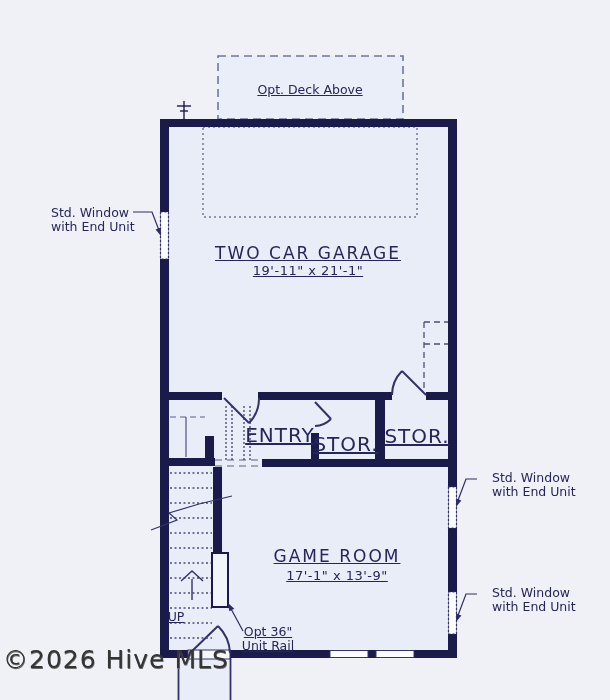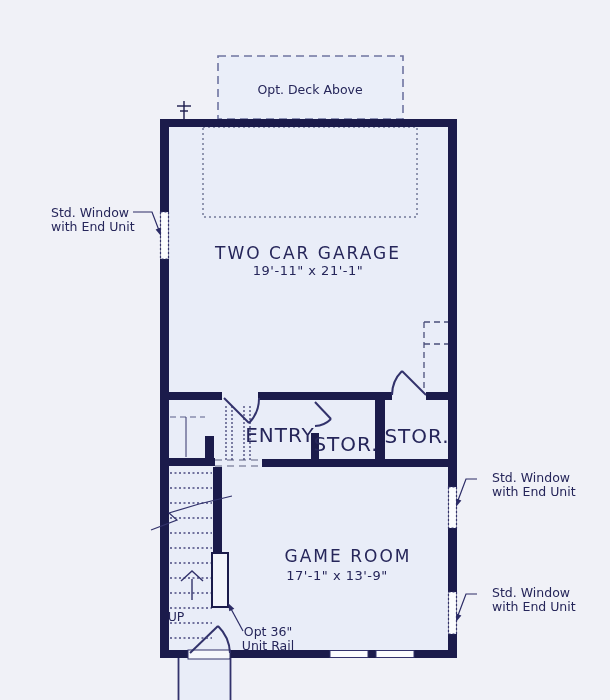--- a/index.html
+++ b/index.html
@@ -2,21 +2,21 @@
 <html><head>
 <meta charset="utf-8">
 <style>
   html,body{margin:0;padding:0;background:#f0f1f7;}
   .canvas{
     position:relative;width:610px;height:700px;overflow:hidden;
     background:#f0f1f7;font-family:"DejaVu Sans", sans-serif;
   }
   .canvas svg{position:absolute;left:0;top:0;}
   .lbl{position:absolute;color:#26265a;white-space:nowrap;}
-  .ctr{transform:translateX(-50%);text-align:center;}
+  .ctr{transform:translateX(-50%);text-align:center;text-decoration:underline;}
   .room-name{font-size:17px;letter-spacing:2px;font-weight:400;text-align:right;}
   .room-dims{font-size:13px;letter-spacing:0.5px;}
   .room-small{font-size:20px;letter-spacing:1px;}
   .anno{font-size:12.5px;line-height:14px;}
   .watermark{
     position:absolute;left:3px;top:645px;font-size:25px;letter-spacing:1px;
     color:#343434;font-weight:500;white-space:nowrap;
     text-shadow:0.5px 0.5px 0 #6c6c6c;
   }
 </style>
@@ -161,21 +161,21 @@
 
   <div class="lbl ctr anno" style="left:310px;top:83px;">Opt. Deck Above</div>
 
   <div class="lbl ctr room-name" style="left:308px;top:243px;">TWO CAR GARAGE</div>
   <div class="lbl ctr room-dims" style="left:308px;top:263px;">19'-11" x 21'-1"</div>
 
   <div class="lbl ctr room-small" style="left:280px;top:423px;">ENTRY</div>
   <div class="lbl ctr room-small" style="left:346px;top:432px;">STOR.</div>
   <div class="lbl ctr room-small" style="left:417px;top:424px;">STOR.</div>
 
-  <div class="lbl ctr room-name" style="left:348px;top:546px;">GAME ROOM</div>
+  <div class="lbl ctr room-name" style="left:337px;top:546px;">GAME ROOM</div>
   <div class="lbl ctr room-dims" style="left:337px;top:568px;">17'-1" x 13'-9"</div>
 
   <div class="lbl anno" style="left:51px;top:206px;">
     <div>Std. Window</div>
     <div>with End Unit</div>
   </div>
 
   <div class="lbl anno" style="left:492px;top:471px;">
     <div>Std. Window</div>
     <div>with End Unit</div>
@@ -186,14 +186,15 @@
     <div>with End Unit</div>
   </div>
 
   <div class="lbl ctr anno" style="left:268px;top:625px;">
     <div>Opt 36"</div>
     <div>Unit Rail</div>
   </div>
 
   <div class="lbl ctr anno" style="left:176px;top:610px;">UP</div>
 
+  <div class="watermark">©2026 Hive MLS</div>
 
 </div>
 
 </body></html>

